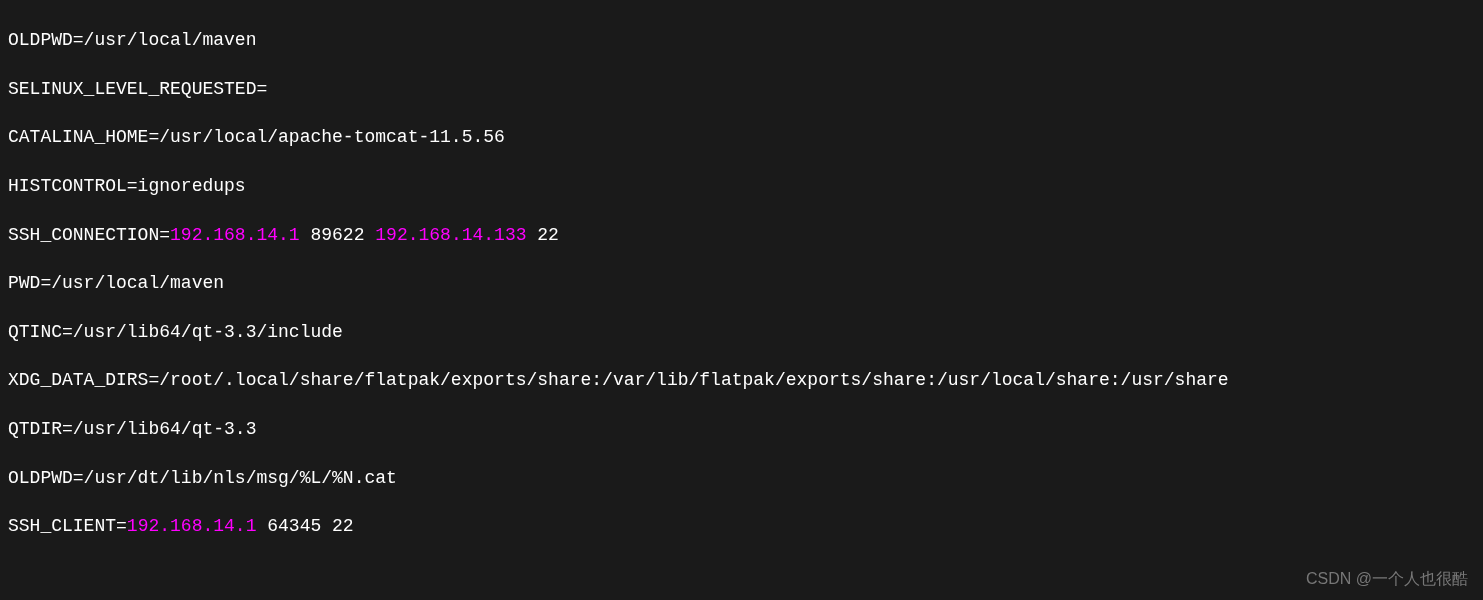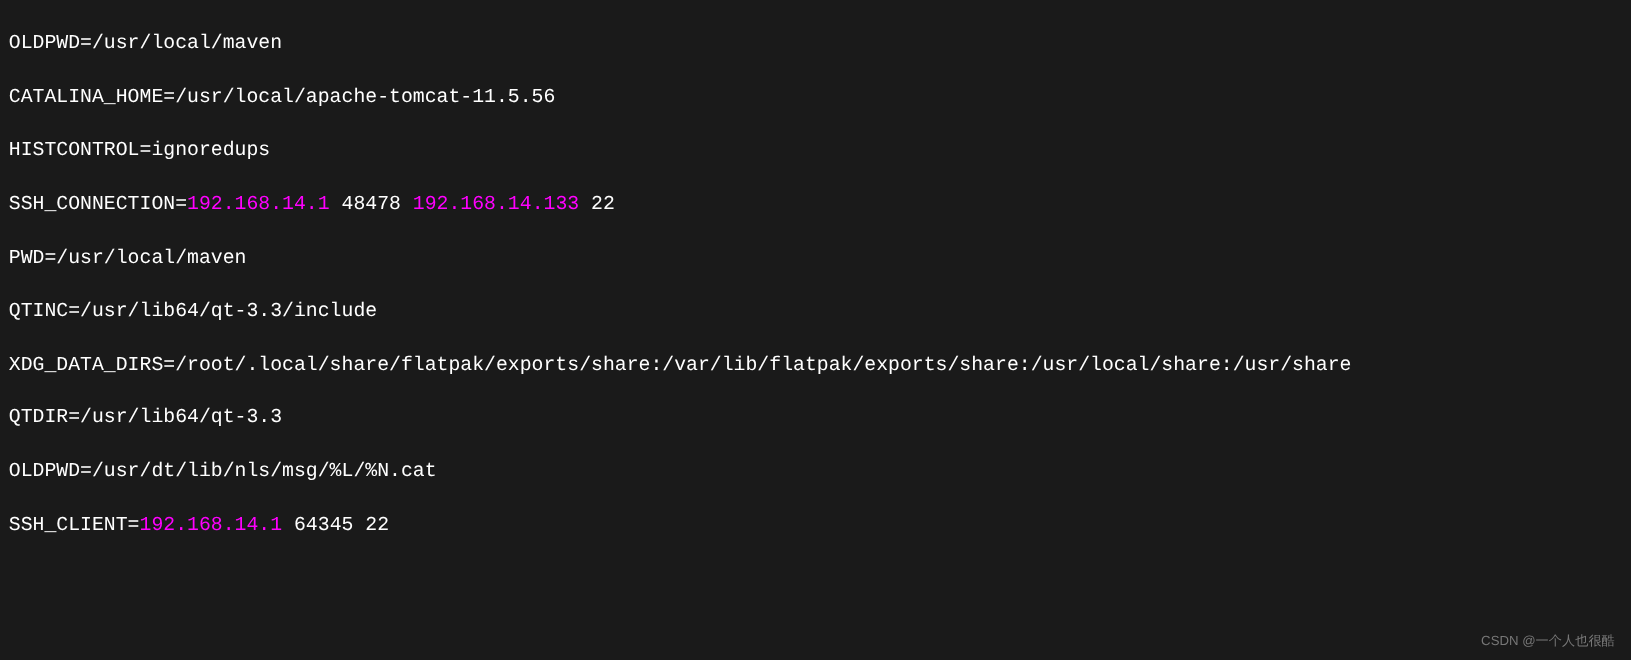--- a/index.html
+++ b/index.html
@@ -27,32 +27,33 @@
     }
     .magenta {
       color: #ff00ff;
       margin-top: 15px;
     }
     .watermark {
       position: absolute;
       bottom: 10px;
       right: 15px;
       color: #777777;
-      font-size: 12px;
+      font-size: 16px;
       font-family: sans-serif;
     }
   </style>
 </head>
 <body>
 
 <div class="terminal">
 <span class="line">OLDPWD=/usr/local/maven</span>
+<span class="line">SELINUX_LEVEL_REQUESTED=</span>
 <span class="line">CATALINA_HOME=/usr/local/apache-tomcat-11.5.56</span>
 <span class="line">HISTCONTROL=ignoredups</span>
-<span class="line"><span>SSH_CONNECTION=</span><span class="magenta">192.168.14.1</span><span> 48478 </span><span class="magenta">192.168.14.133</span><span> 22</span></span>
+<span class="line"><span>SSH_CONNECTION=</span><span class="magenta">192.168.14.1</span><span> 89622 </span><span class="magenta">192.168.14.133</span><span> 22</span></span>
 <span class="line">PWD=/usr/local/maven</span>
 <span class="line">QTINC=/usr/lib64/qt-3.3/include</span>
 <span class="line">XDG_DATA_DIRS=/root/.local/share/flatpak/exports/share:/var/lib/flatpak/exports/share:/usr/local/share:/usr/share</span>
 <span class="line">QTDIR=/usr/lib64/qt-3.3</span>
 <span class="line">OLDPWD=/usr/dt/lib/nls/msg/%L/%N.cat</span>
 <span class="line"><span>SSH_CLIENT=</span><span class="magenta">192.168.14.1</span><span> 64345 22</span></span>
 
 
 
 

